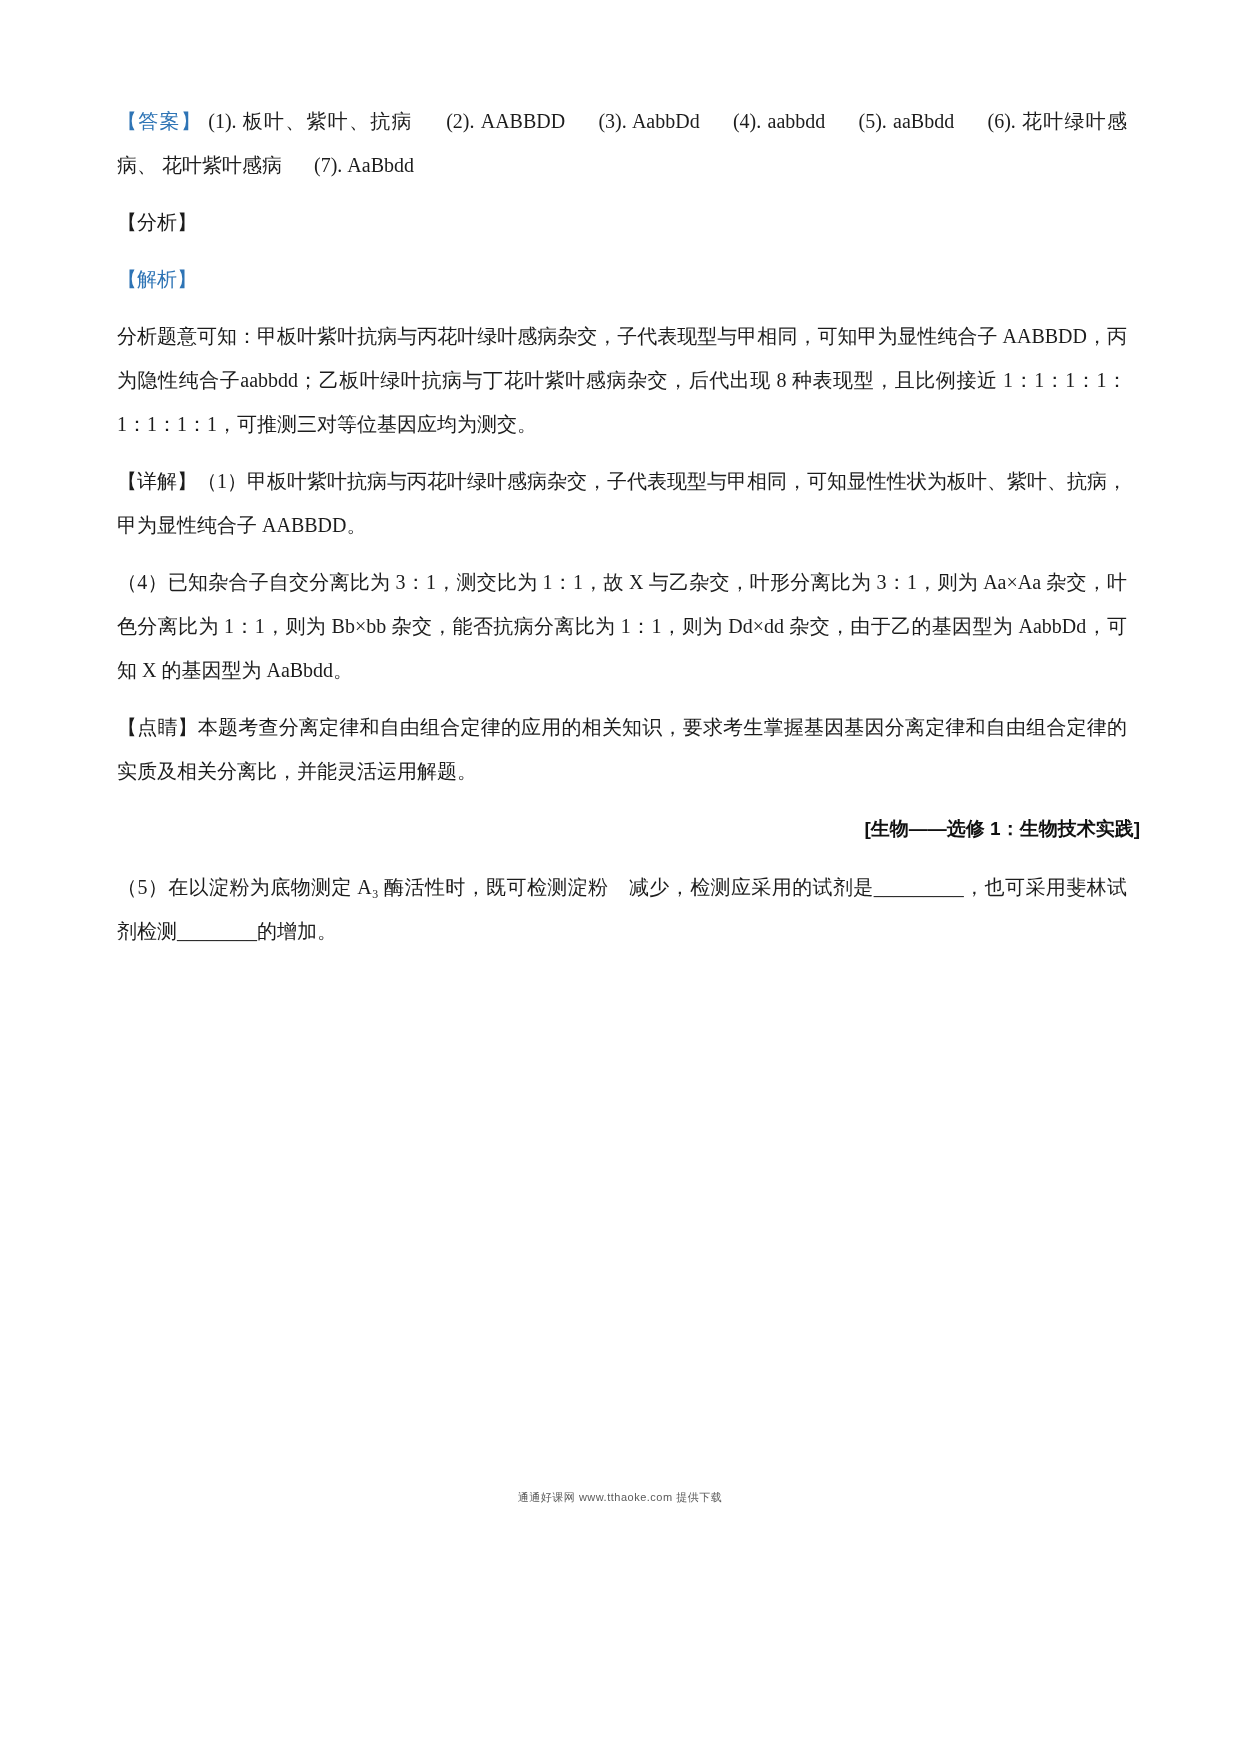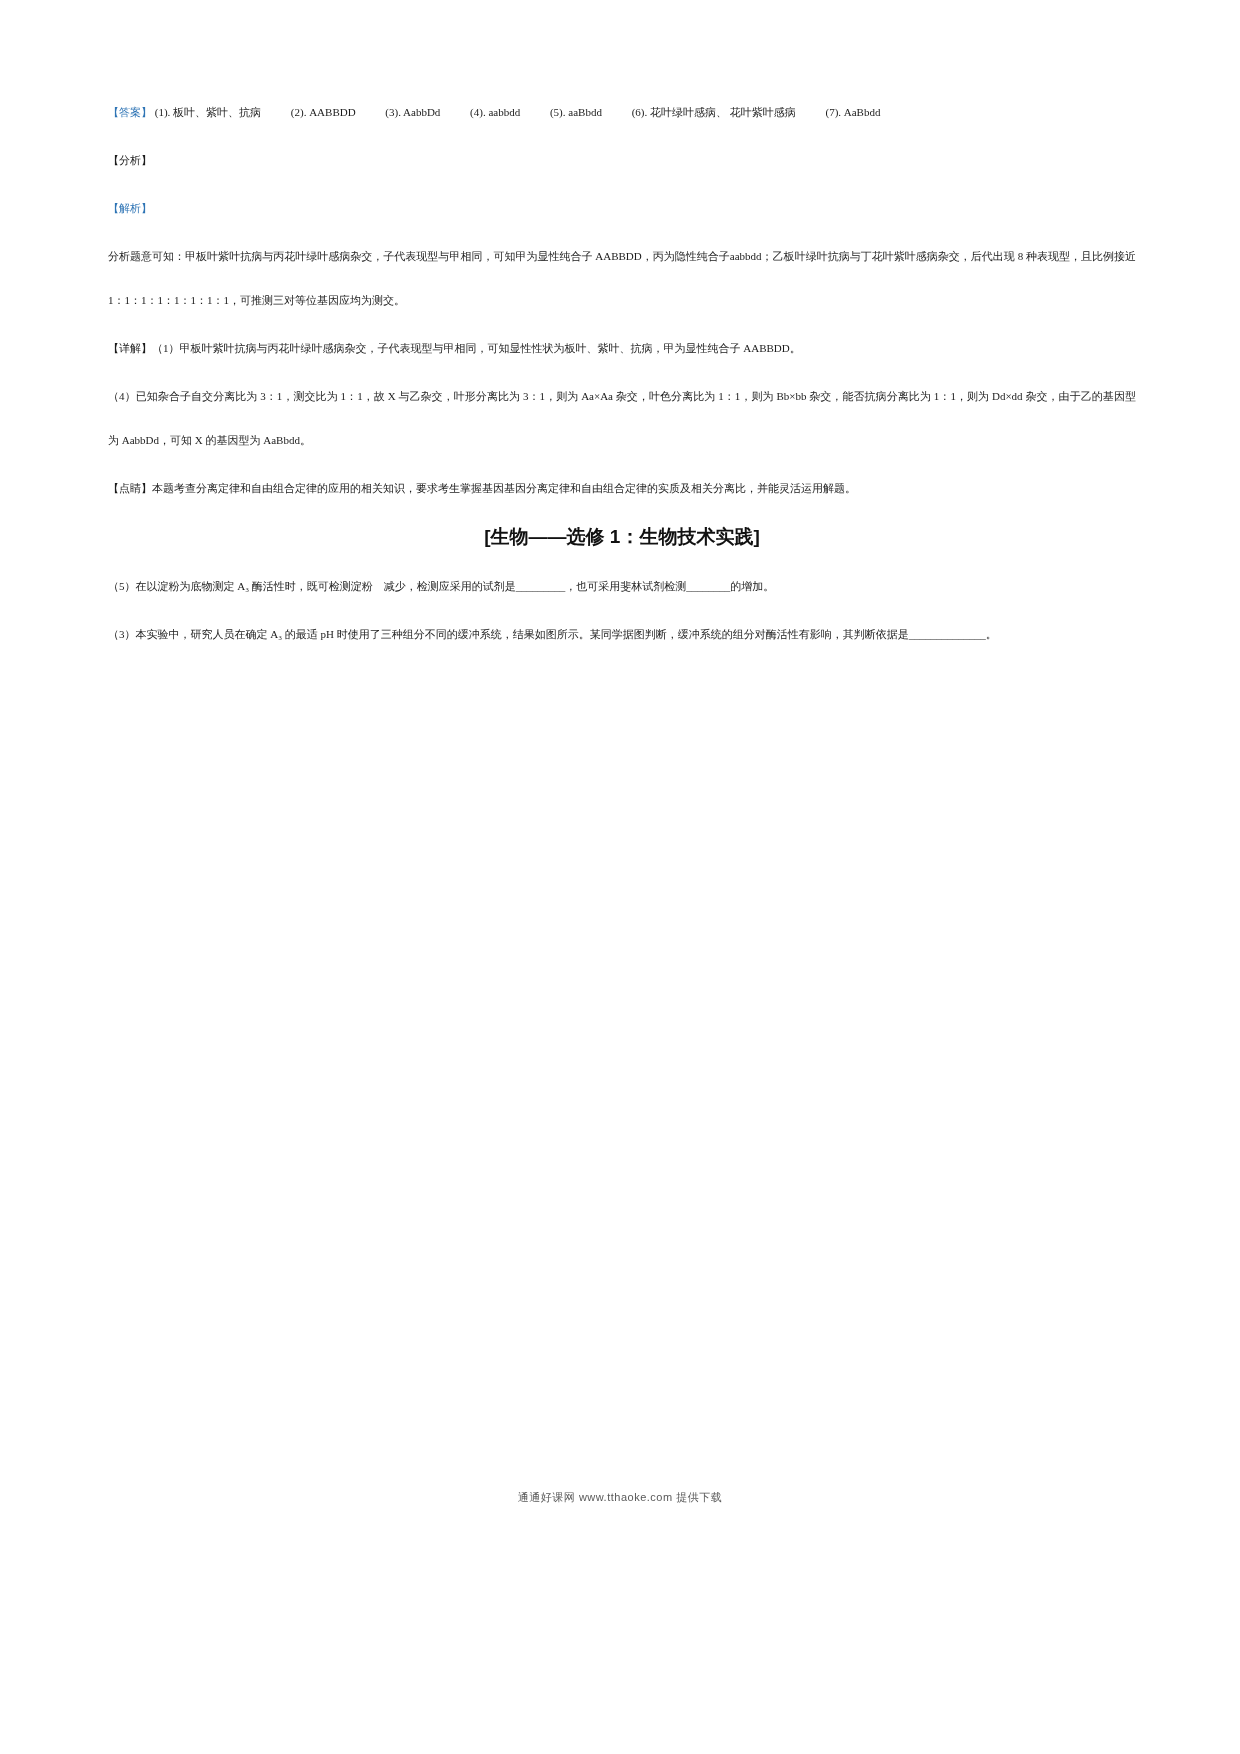--- a/index.html
+++ b/index.html
@@ -12,37 +12,37 @@
     color: #1c1c1c;
     overflow: hidden;
   }
   .content {
     position: absolute;
     left: 104px;
     right: 100px;
     top: 86px;
   }
   .para {
-    margin: 4px;
-    font-size: 11px;
+    margin: 13px;
+    font-size: 20px;
     line-height: 44px;
     text-align: justify;
     word-break: break-all;
   }
   .para.no-just { text-align: left; }
   .blue { color: #2E74B5; }
   .ans-item { margin-right: 27px; }
   .ans-item:last-child { margin-right: 0; }
   .section-heading {
     margin: 4px 0 2px 0;
     font-size: 19px;
     line-height: 46px;
     font-weight: bold;
     font-family: "Liberation Sans", "DejaVu Sans", sans-serif;
-    text-align: center;
+    text-align: right;
     color: #111;
   }
   .footer {
     position: absolute;
     top: 1490px;
     left: 0;
     width: 100%;
     text-align: center;
     font-size: 11px;
     color: #595959;
@@ -77,18 +77,17 @@
 
     <p class="para">分析题意可知：甲板叶紫叶抗病与丙花叶绿叶感病杂交，子代表现型与甲相同，可知甲为显性纯合子 AABBDD，丙为隐性纯合子aabbdd；乙板叶绿叶抗病与丁花叶紫叶感病杂交，后代出现 8 种表现型，且比例接近 1：1：1：1：1：1：1：1，可推测三对等位基因应均为测交。</p>
 
     <p class="para">【详解】（1）甲板叶紫叶抗病与丙花叶绿叶感病杂交，子代表现型与甲相同，可知显性性状为板叶、紫叶、抗病，甲为显性纯合子 AABBDD。</p>
     <p class="para">（4）已知杂合子自交分离比为 3：1，测交比为 1：1，故 X 与乙杂交，叶形分离比为 3：1，则为 Aa×Aa 杂交，叶色分离比为 1：1，则为 Bb×bb 杂交，能否抗病分离比为 1：1，则为 Dd×dd 杂交，由于乙的基因型为 AabbDd，可知 X 的基因型为 AaBbdd。</p>
     <p class="para">【点睛】本题考查分离定律和自由组合定律的应用的相关知识，要求考生掌握基因基因分离定律和自由组合定律的实质及相关分离比，并能灵活运用解题。</p>
 
     <p class="section-heading">[生物——选修 1：生物技术实践]</p>
 
     <p class="para">（5）在以淀粉为底物测定 A₃ 酶活性时，既可检测淀粉　减少，检测应采用的试剂是_________，也可采用斐林试剂检测________的增加。</p>
-    <p class="para">（3）本实验中，研究人员在确定 A₃ 的最适 pH 时使用了三种组分不同的缓冲系统，结果如图所示。某同学据图判断，缓冲系统的组分对酶活性有影响，其判断依据是______________。</p>
 
   </div>
 
   <div class="footer">通通好课网  www.tthaoke.com  提供下载</div>
 </div>
 
 </body></html>

